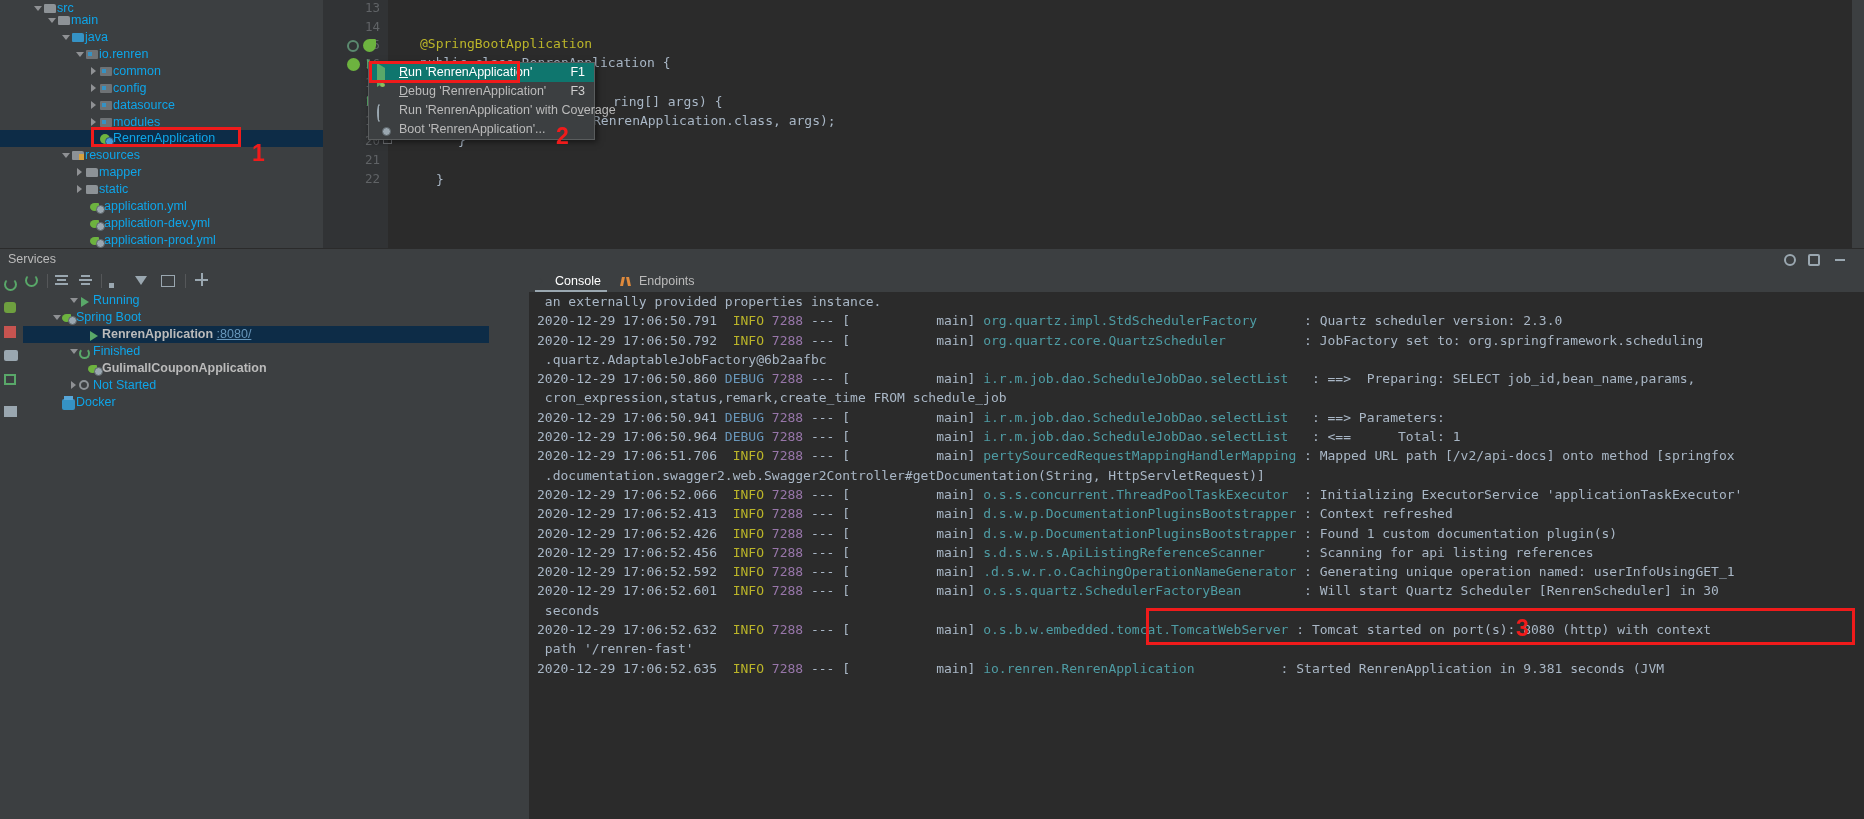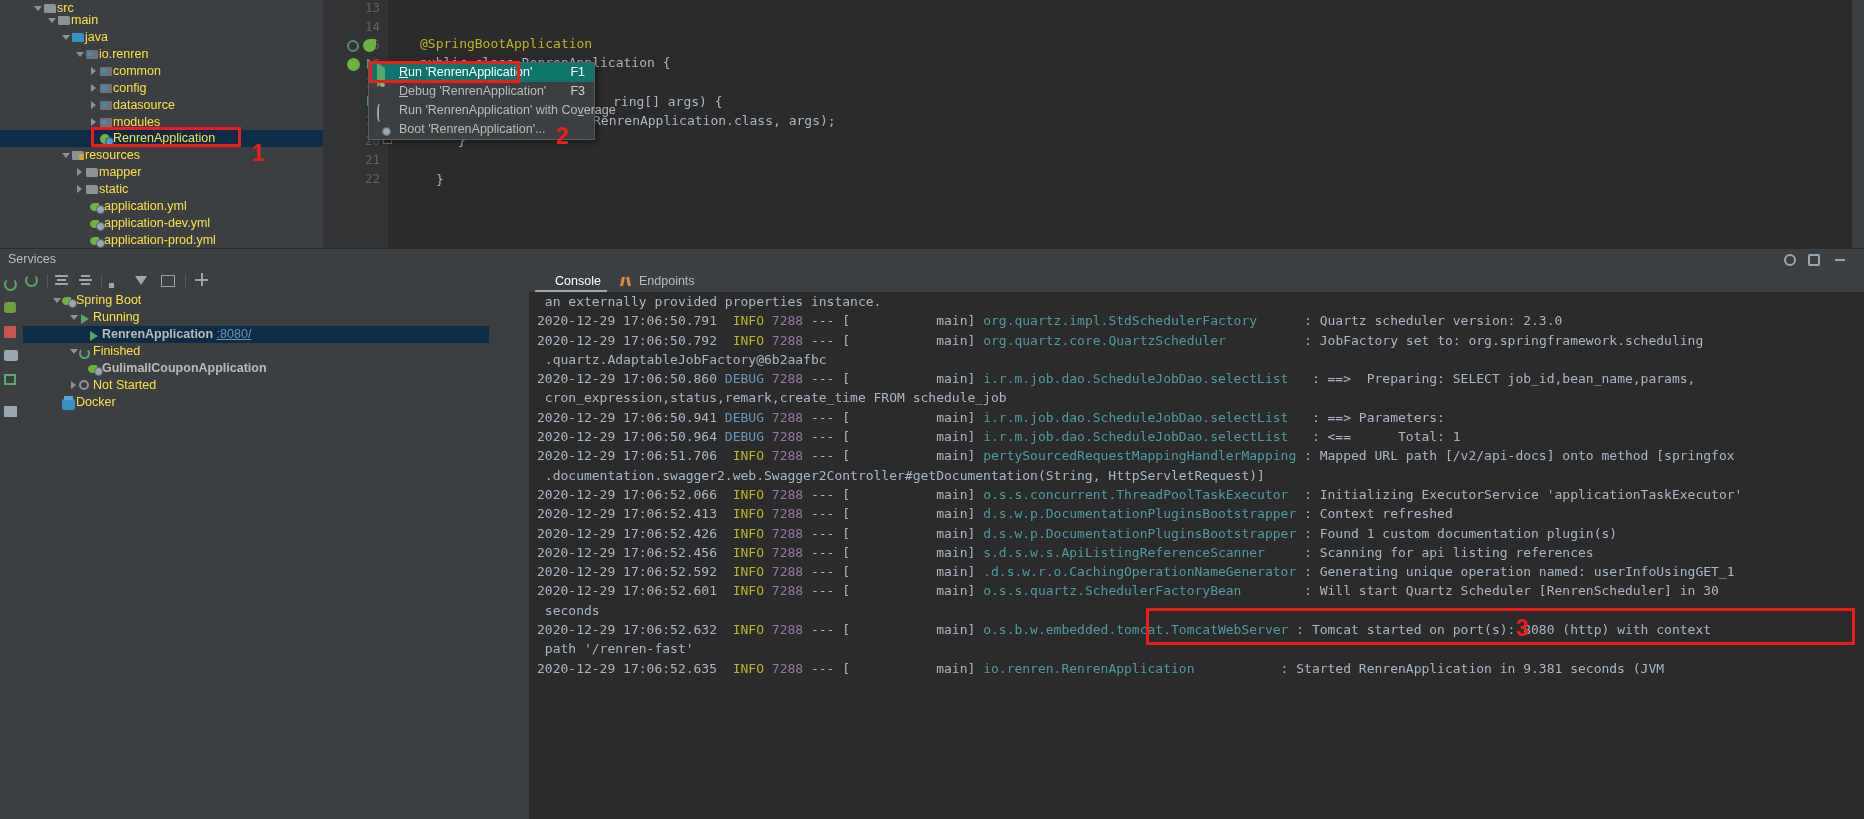--- a/index.html
+++ b/index.html
@@ -32,21 +32,21 @@
     background:#6e7275; border-radius:1px; }
   .ic-pkg::after { content:""; position:absolute; left:3px; top:6px; width:4px; height:4px; background:#3592c4; }
   .ic-spring::before { content:""; position:absolute; left:1px; top:4px; width:10px; height:10px;
     border-radius:50%; background:#6db33f; }
   .ic-spring::after { content:""; position:absolute; left:6px; top:7px; width:7px; height:7px;
     border-radius:50%; background:#4a9ad4; border:1.5px solid #2b4f6b; }
   .ic-yml::before { content:""; position:absolute; left:0px; top:5px; width:9px; height:8px;
     background:#6db33f; border-radius:50% 10% 50% 50%; }
   .ic-yml::after { content:""; position:absolute; left:6px; top:7px; width:7px; height:7px;
     border-radius:50%; background:#9aa7b0; border:1.5px solid #5c6468; }
-  .lbl { color:#fde047; font-size:12.5px; }
+  .lbl { color:#0ea5e9; font-size:12.5px; }
 
   
   .editor { position:absolute; left:323px; top:0; width:1541px; height:248px; background:#2b2b2b; }
   .gutter { position:absolute; left:0; top:0; width:65px; height:248px; background:#313335; }
   .gnum { position:absolute; right:8px; font-size:12.5px; color:#606366;
     font-family:"DejaVu Sans Mono", monospace; }
   .gmark { position:absolute; }
   .codearea { position:absolute; left:65px; top:0; right:0; height:248px; }
   .cline { position:absolute; font-family:"DejaVu Sans Mono", monospace; font-size:13px;
     white-space:pre; color:#a9b7c6; }
@@ -324,24 +324,24 @@
       </div>
       <div class="tbsep" style="left:162px;"></div>
       <div class="tbi" style="left:172px;">
         <div style="width:13px;height:2px;background:#9aa7b0;margin-top:5px;"></div>
         <div style="width:2px;height:13px;background:#9aa7b0;margin:-8px 0 0 5.5px;"></div>
       </div>
     </div>
 
     <div class="svctree">
       <div class="srow">
+        <span class="tw" style="left:47px;top:0"><span class="arrow down"></span><span class="ic"><span class="tri-g" style="margin:3px 0 0 2px;"></span></span><span class="lbl">Running</span></span>
+      </div>
+      <div class="srow">
         <span class="tw" style="left:30px;top:0"><span class="arrow down"></span><span class="ic ic-yml"></span><span class="lbl">Spring Boot</span></span>
-      </div>
-      <div class="srow">
-        <span class="tw" style="left:47px;top:0"><span class="arrow down"></span><span class="ic"><span class="tri-g" style="margin:3px 0 0 2px;"></span></span><span class="lbl">Running</span></span>
       </div>
       <div class="srow sel">
         <span class="tw" style="left:65px;top:0"><span class="ic"><span class="tri-g" style="margin:3px 0 0 2px;"></span></span><b>RenrenApplication</b> <span class="link">:8080/</span></span>
       </div>
       <div class="srow">
         <span class="tw" style="left:47px;top:0"><span class="arrow down"></span><span class="ic"><span class="refresh" style="margin-top:3px;"></span></span><span class="lbl">Finished</span></span>
       </div>
       <div class="srow">
         <span class="tw" style="left:65px;top:0"><span class="ic ic-yml"></span><b>GulimallCouponApplication</b></span>
       </div>

